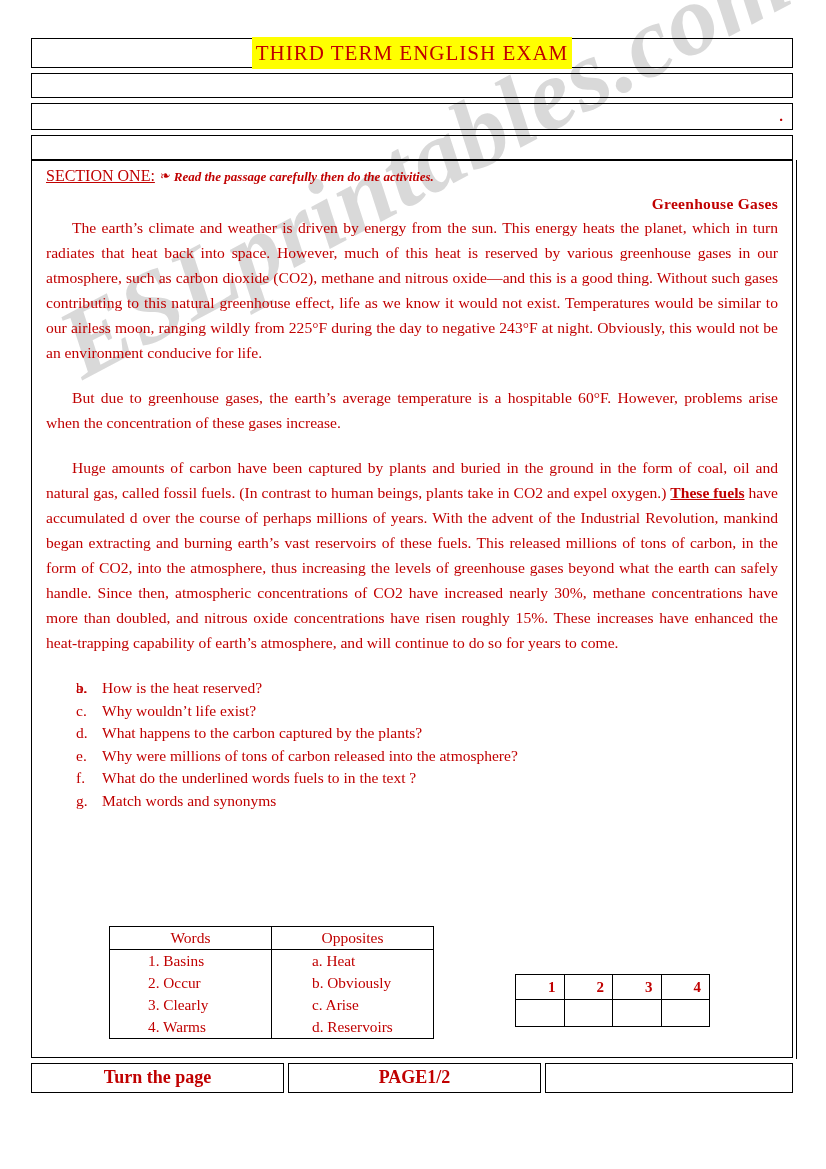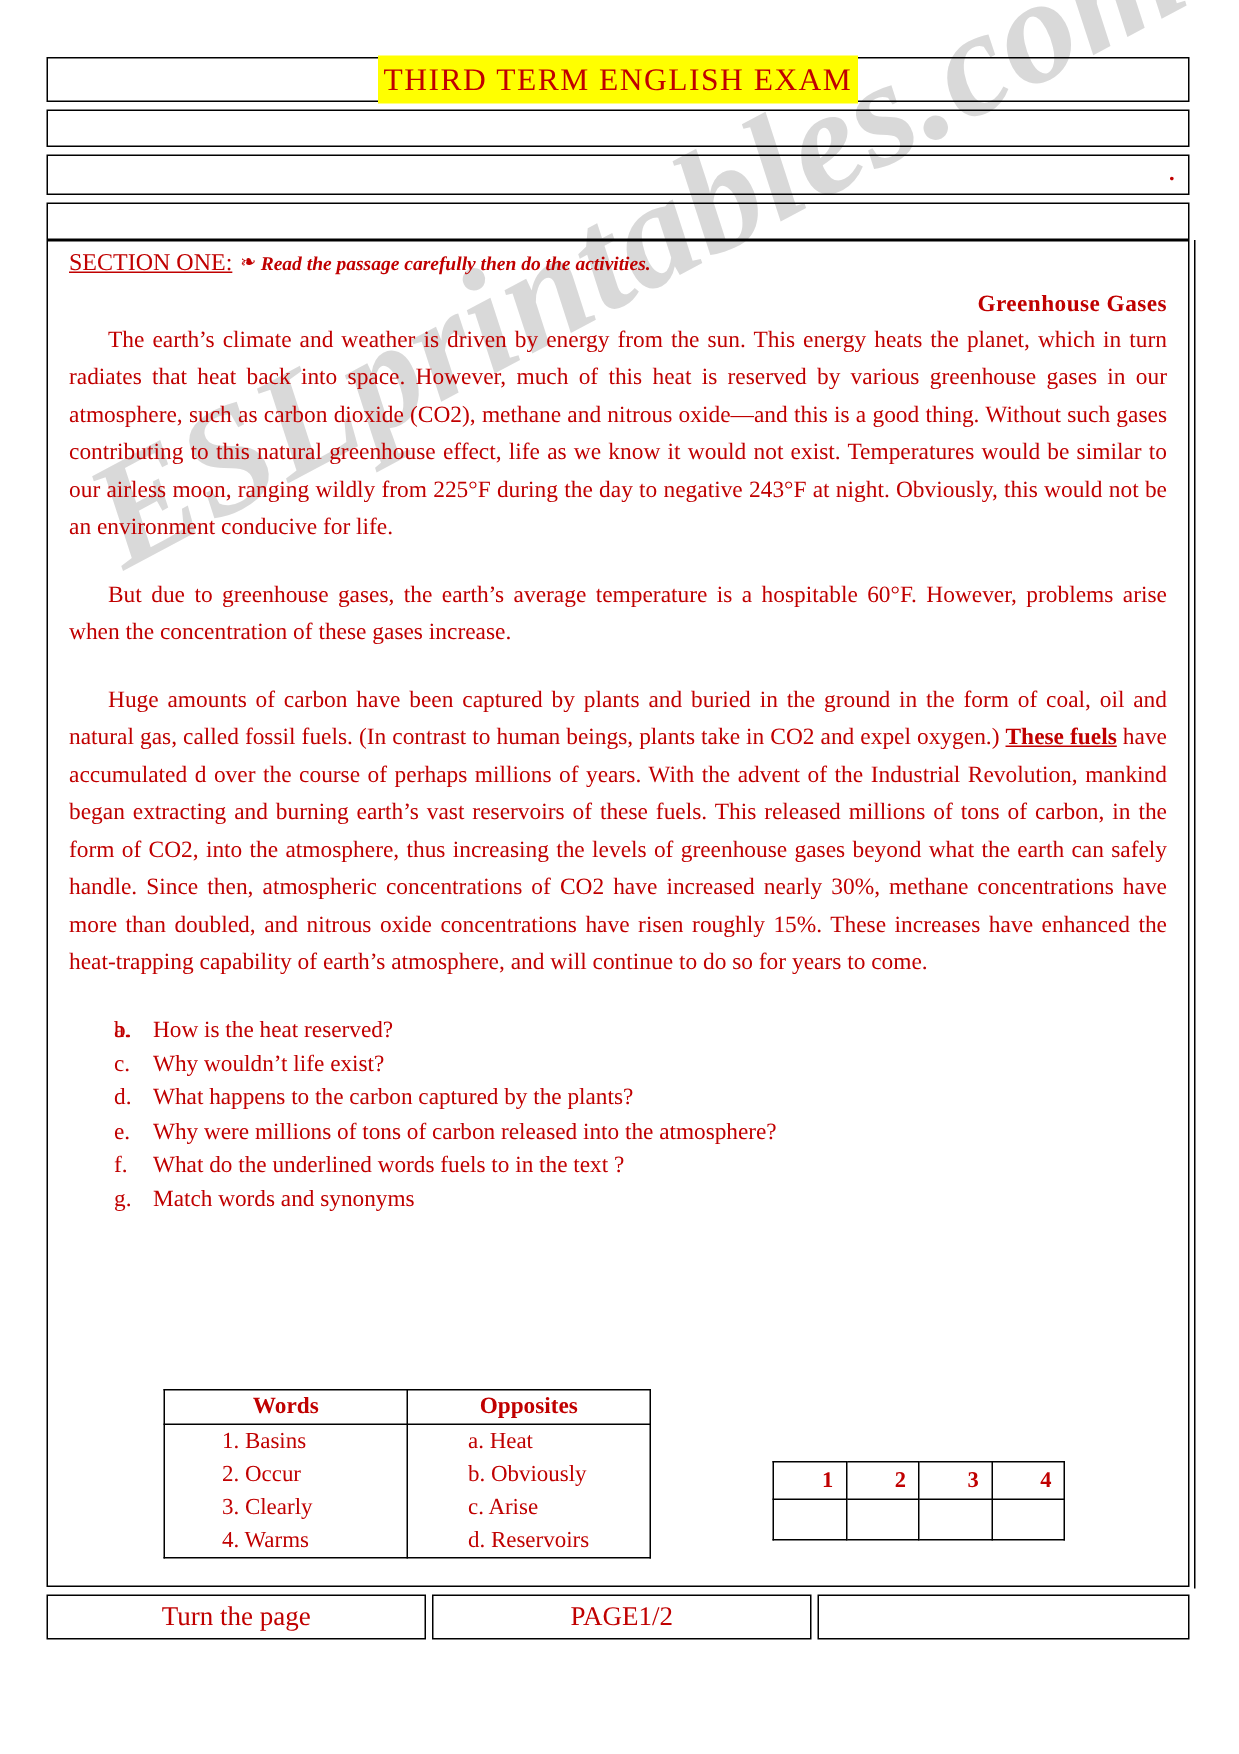--- a/index.html
+++ b/index.html
@@ -212,21 +212,21 @@
     background: transparent;
   }
   .wo-table td, .wo-table th {
     border: 1.2px solid #000;
     color: #C00000;
     font-size: 15px;
     padding: 0;
     vertical-align: top;
   }
   .wo-table th {
-    font-weight: bold;
+    font-weight: normal;
     height: 22px;
     line-height: 22px;
     font-size: 15.5px;
   }
   .wo-col {
     width: 50%;
   }
   .wo-cell-list {
     padding: 3px 0 5px 0;
   }
@@ -267,21 +267,21 @@
     gap: 4px;
   }
   .foot-cell {
     border: 1.5px solid #000;
     box-sizing: border-box;
     height: 30px;
     line-height: 27px;
     text-align: center;
     color: #C00000;
     font-size: 18px;
-    font-weight: normal;
+    font-weight: bold;
   }
   .foot-cell.c1 { width: 253px; }
   .foot-cell.c2 { width: 253px; }
   .foot-cell.c3 { width: 248px; }
 </style>
 </head>
 <body>
 
 <div class="page">
 

